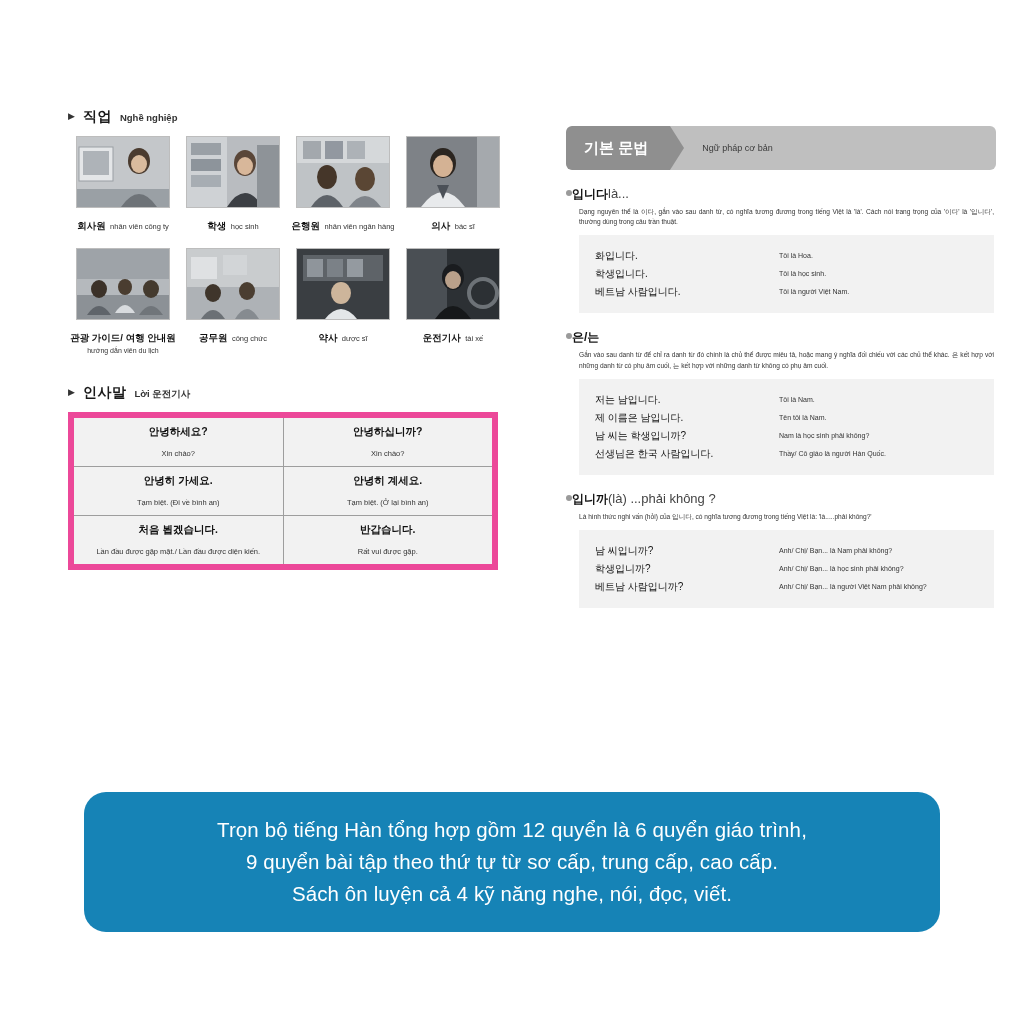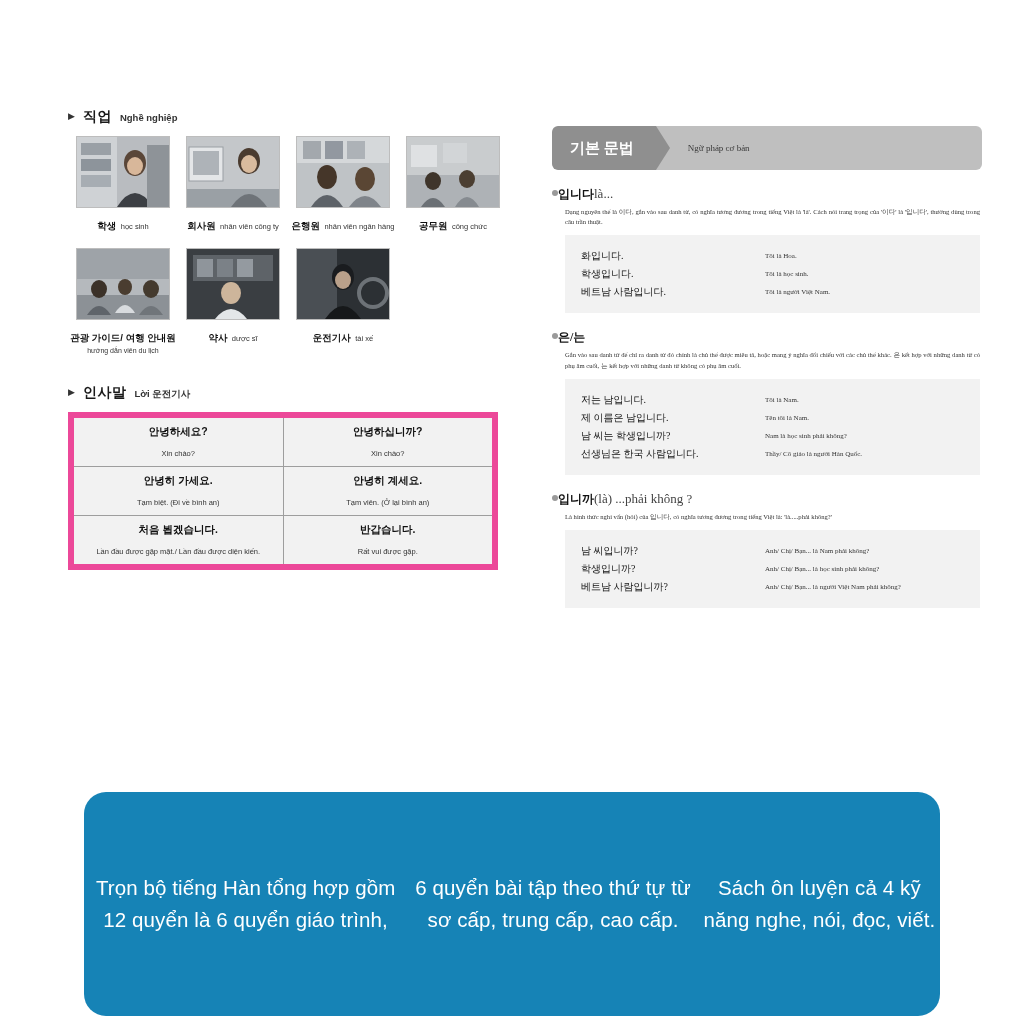--- a/index.html
+++ b/index.html
@@ -118,24 +118,23 @@
   .g-vi {
     font-size: 7.5px;
     color: #333;
     display: block;
     margin-top: 10px;
   }
 
   
   .right-page {
     position: absolute;
-    left: 552px;
+    left: 566px;
     top: 126px;
     width: 430px;
-    font-family: Liberation Serif, serif;
   }
   .gram-header {
     position: relative;
     width: 430px;
     height: 44px;
     background: #bfbfbf;
     border-radius: 6px;
     display: flex;
     align-items: center;
     overflow: hidden;
@@ -224,25 +223,25 @@
     color: #333;
     padding-top: 3px;
   }
 
   
   .banner {
     position: absolute;
     left: 84px;
     top: 792px;
     width: 856px;
-    height: 224px;
+    height: 140px;
     background: #1683b6;
     border-radius: 22px;
     display: flex;
-    flex-direction: row;
+    flex-direction: column;
     align-items: center;
     justify-content: center;
     text-align: center;
   }
   .banner-line {
     color: #ffffff;
     font-size: 20.5px;
     line-height: 1.55;
     letter-spacing: 0.1px;
   }
@@ -254,20 +253,38 @@
 
   <div class="left-page">
 
     <div class="section-head">
       <span class="arrow-mark">▶</span>
       <span class="section-kr">직업</span>
       <span class="section-vi">Nghề nghiệp</span>
     </div>
 
     <div class="job-grid">
+
+      <div class="job-cell">
+        <div class="job-photo">
+          <svg width="92" height="70" viewBox="0 0 92 70">
+            <rect width="92" height="70" fill="#c4c7ca"></rect>
+            <rect x="2" y="10" width="34" height="34" fill="#e4e6e8" stroke="#9a9fa4"></rect>
+            <rect x="6" y="14" width="26" height="24" fill="#aeb3b8"></rect>
+            <rect x="0" y="52" width="92" height="18" fill="#9aa0a5"></rect>
+            <ellipse cx="62" cy="24" rx="11" ry="13" fill="#4a3b2f"></ellipse>
+            <ellipse cx="62" cy="27" rx="8" ry="9" fill="#d9bb9e"></ellipse>
+            <path d="M44 70 q18 -26 36 0 z" fill="#6e7378"></path>
+          </svg>
+        </div>
+        <div class="job-caption">
+          <span class="cap-kr">회사원</span>
+          <span class="cap-vi">nhân viên công ty</span>
+        </div>
+      </div>
 
       <div class="job-cell">
         <div class="job-photo">
           <svg width="92" height="70" viewBox="0 0 92 70">
             <rect width="92" height="70" fill="#b9bcc0"></rect>
             <rect x="0" y="0" width="40" height="70" fill="#cfd2d5"></rect>
             <rect x="4" y="6" width="30" height="12" fill="#9aa0a6"></rect>
             <rect x="4" y="22" width="30" height="12" fill="#8d949b"></rect>
             <rect x="4" y="38" width="30" height="12" fill="#a7adb3"></rect>
             <ellipse cx="58" cy="26" rx="11" ry="13" fill="#5a4638"></ellipse>
@@ -278,93 +295,92 @@
         </div>
         <div class="job-caption">
           <span class="cap-kr">학생</span>
           <span class="cap-vi">học sinh</span>
         </div>
       </div>
 
       <div class="job-cell">
         <div class="job-photo">
           <svg width="92" height="70" viewBox="0 0 92 70">
-            <rect width="92" height="70" fill="#c4c7ca"></rect>
-            <rect x="2" y="10" width="34" height="34" fill="#e4e6e8" stroke="#9a9fa4"></rect>
-            <rect x="6" y="14" width="26" height="24" fill="#aeb3b8"></rect>
-            <rect x="0" y="52" width="92" height="18" fill="#9aa0a5"></rect>
-            <ellipse cx="62" cy="24" rx="11" ry="13" fill="#4a3b2f"></ellipse>
-            <ellipse cx="62" cy="27" rx="8" ry="9" fill="#d9bb9e"></ellipse>
-            <path d="M44 70 q18 -26 36 0 z" fill="#6e7378"></path>
-          </svg>
-        </div>
-        <div class="job-caption">
-          <span class="cap-kr">회사원</span>
-          <span class="cap-vi">nhân viên công ty</span>
-        </div>
-      </div>
-
-      <div class="job-cell">
-        <div class="job-photo">
-          <svg width="92" height="70" viewBox="0 0 92 70">
             <rect width="92" height="70" fill="#bfc3c6"></rect>
             <rect x="0" y="0" width="92" height="26" fill="#d5d8da"></rect>
             <rect x="6" y="4" width="18" height="18" fill="#a3a8ad"></rect>
             <rect x="28" y="4" width="18" height="18" fill="#9298a0"></rect>
             <rect x="50" y="4" width="18" height="18" fill="#adb2b7"></rect>
             <ellipse cx="30" cy="40" rx="10" ry="12" fill="#453629"></ellipse>
             <path d="M14 70 q16 -24 32 0 z" fill="#5d6268"></path>
             <ellipse cx="68" cy="42" rx="10" ry="12" fill="#5a4634"></ellipse>
             <path d="M52 70 q16 -22 32 0 z" fill="#7f848a"></path>
           </svg>
         </div>
         <div class="job-caption">
           <span class="cap-kr">은행원</span>
           <span class="cap-vi">nhân viên ngân hàng</span>
         </div>
       </div>
 
 
-
-      <div class="job-cell">
-        <div class="job-photo">
-          <svg width="92" height="70" viewBox="0 0 92 70">
-            <rect width="92" height="70" fill="#c9ccce"></rect>
-            <rect x="0" y="38" width="92" height="32" fill="#aeb2b6"></rect>
-            <rect x="4" y="8" width="26" height="22" fill="#dfe1e3"></rect>
-            <rect x="36" y="6" width="24" height="20" fill="#d2d5d7"></rect>
-            <ellipse cx="26" cy="44" rx="8" ry="9" fill="#3f352b"></ellipse>
-            <path d="M14 70 q12 -18 24 0 z" fill="#6b7075"></path>
-            <ellipse cx="60" cy="42" rx="8" ry="9" fill="#4b3e31"></ellipse>
-            <path d="M48 70 q12 -20 24 0 z" fill="#868b90"></path>
-          </svg>
-        </div>
-        <div class="job-caption">
-          <span class="cap-kr">공무원</span>
-          <span class="cap-vi">công chức</span>
+      <div class="job-cell">
+        <div class="job-photo">
+          <svg width="92" height="70" viewBox="0 0 92 70">
+            <rect width="92" height="70" fill="#8d9196"></rect>
+            <rect x="0" y="0" width="92" height="70" fill="#7e8287"></rect>
+            <ellipse cx="36" cy="26" rx="13" ry="15" fill="#2b2520"></ellipse>
+            <ellipse cx="36" cy="29" rx="10" ry="11" fill="#d4b294"></ellipse>
+            <path d="M14 70 q22 -30 44 0 z" fill="#e8eaec"></path>
+            <path d="M30 48 l6 14 l6 -14" fill="#4b5057"></path>
+            <rect x="70" y="0" width="22" height="70" fill="#a5a9ad"></rect>
+          </svg>
+        </div>
+        <div class="job-caption">
+          <span class="cap-kr">의사</span>
+          <span class="cap-vi">bác sĩ</span>
         </div>
       </div>
 
       <div class="job-cell">
         <div class="job-photo">
           <svg width="92" height="70" viewBox="0 0 92 70">
             <rect width="92" height="70" fill="#b5b9bd"></rect>
             <rect x="0" y="0" width="92" height="30" fill="#9ea3a8"></rect>
             <rect x="0" y="46" width="92" height="24" fill="#8c9196"></rect>
             <ellipse cx="22" cy="40" rx="8" ry="9" fill="#3b3128"></ellipse>
             <path d="M10 66 q12 -18 24 0 z" fill="#5f646a"></path>
             <ellipse cx="48" cy="38" rx="7" ry="8" fill="#4a3d30"></ellipse>
             <path d="M38 64 q10 -16 20 0 z" fill="#d8dbde"></path>
             <ellipse cx="74" cy="40" rx="8" ry="9" fill="#443a2e"></ellipse>
             <path d="M62 66 q12 -18 24 0 z" fill="#70757a"></path>
           </svg>
         </div>
         <div class="job-caption">
           <span class="cap-kr">관광 가이드/ 여행 안내원</span>
           <span class="cap-sub">hướng dẫn viên du lịch</span>
+        </div>
+      </div>
+
+      <div class="job-cell">
+        <div class="job-photo">
+          <svg width="92" height="70" viewBox="0 0 92 70">
+            <rect width="92" height="70" fill="#c9ccce"></rect>
+            <rect x="0" y="38" width="92" height="32" fill="#aeb2b6"></rect>
+            <rect x="4" y="8" width="26" height="22" fill="#dfe1e3"></rect>
+            <rect x="36" y="6" width="24" height="20" fill="#d2d5d7"></rect>
+            <ellipse cx="26" cy="44" rx="8" ry="9" fill="#3f352b"></ellipse>
+            <path d="M14 70 q12 -18 24 0 z" fill="#6b7075"></path>
+            <ellipse cx="60" cy="42" rx="8" ry="9" fill="#4b3e31"></ellipse>
+            <path d="M48 70 q12 -20 24 0 z" fill="#868b90"></path>
+          </svg>
+        </div>
+        <div class="job-caption">
+          <span class="cap-kr">공무원</span>
+          <span class="cap-vi">công chức</span>
         </div>
       </div>
 
 
       <div class="job-cell">
         <div class="job-photo">
           <svg width="92" height="70" viewBox="0 0 92 70">
             <rect width="92" height="70" fill="#3a3e42"></rect>
             <rect x="6" y="6" width="80" height="26" fill="#5e6368"></rect>
             <rect x="10" y="10" width="16" height="18" fill="#8f959b"></rect>
@@ -418,21 +434,21 @@
             <span class="g-vi">Xin chào?</span>
           </td>
         </tr>
         <tr>
           <td>
             <span class="g-kr">안녕히 가세요.</span>
             <span class="g-vi">Tạm biệt. (Đi về bình an)</span>
           </td>
           <td>
             <span class="g-kr">안녕히 계세요.</span>
-            <span class="g-vi">Tạm viên. (Ở lại bình an)</span>
+            <span class="g-vi">Tạm biệt. (Ở lại bình an)</span>
           </td>
         </tr>
         <tr>
           <td>
             <span class="g-kr">처음 뵙겠습니다.</span>
             <span class="g-vi">Lần đầu được gặp mặt./ Lần đầu được diện kiến.</span>
           </td>
           <td>
             <span class="g-kr">반갑습니다.</span>
             <span class="g-vi">Rất vui được gặp.</span>
@@ -522,17 +538,17 @@
           <span class="ex-kr">베트남 사람입니까?</span>
           <span class="ex-vi">Anh/ Chị/ Bạn... là người Việt Nam phải không?</span>
         </div>
       </div>
     </div>
 
   </div>
 
   <div class="banner" style="background: rgb(22, 131, 182);">
     <div class="banner-line">Trọn bộ tiếng Hàn tổng hợp gồm 12 quyển là 6 quyển giáo trình,</div>
-    <div class="banner-line">6 quyển bài tập theo thứ tự từ sơ cấp, trung cấp, cao cấp.</div>
+    <div class="banner-line">9 quyển bài tập theo thứ tự từ sơ cấp, trung cấp, cao cấp.</div>
     <div class="banner-line">Sách ôn luyện cả 4 kỹ năng nghe, nói, đọc, viết.</div>
   </div>
 
 </div>
 
 </body></html>

